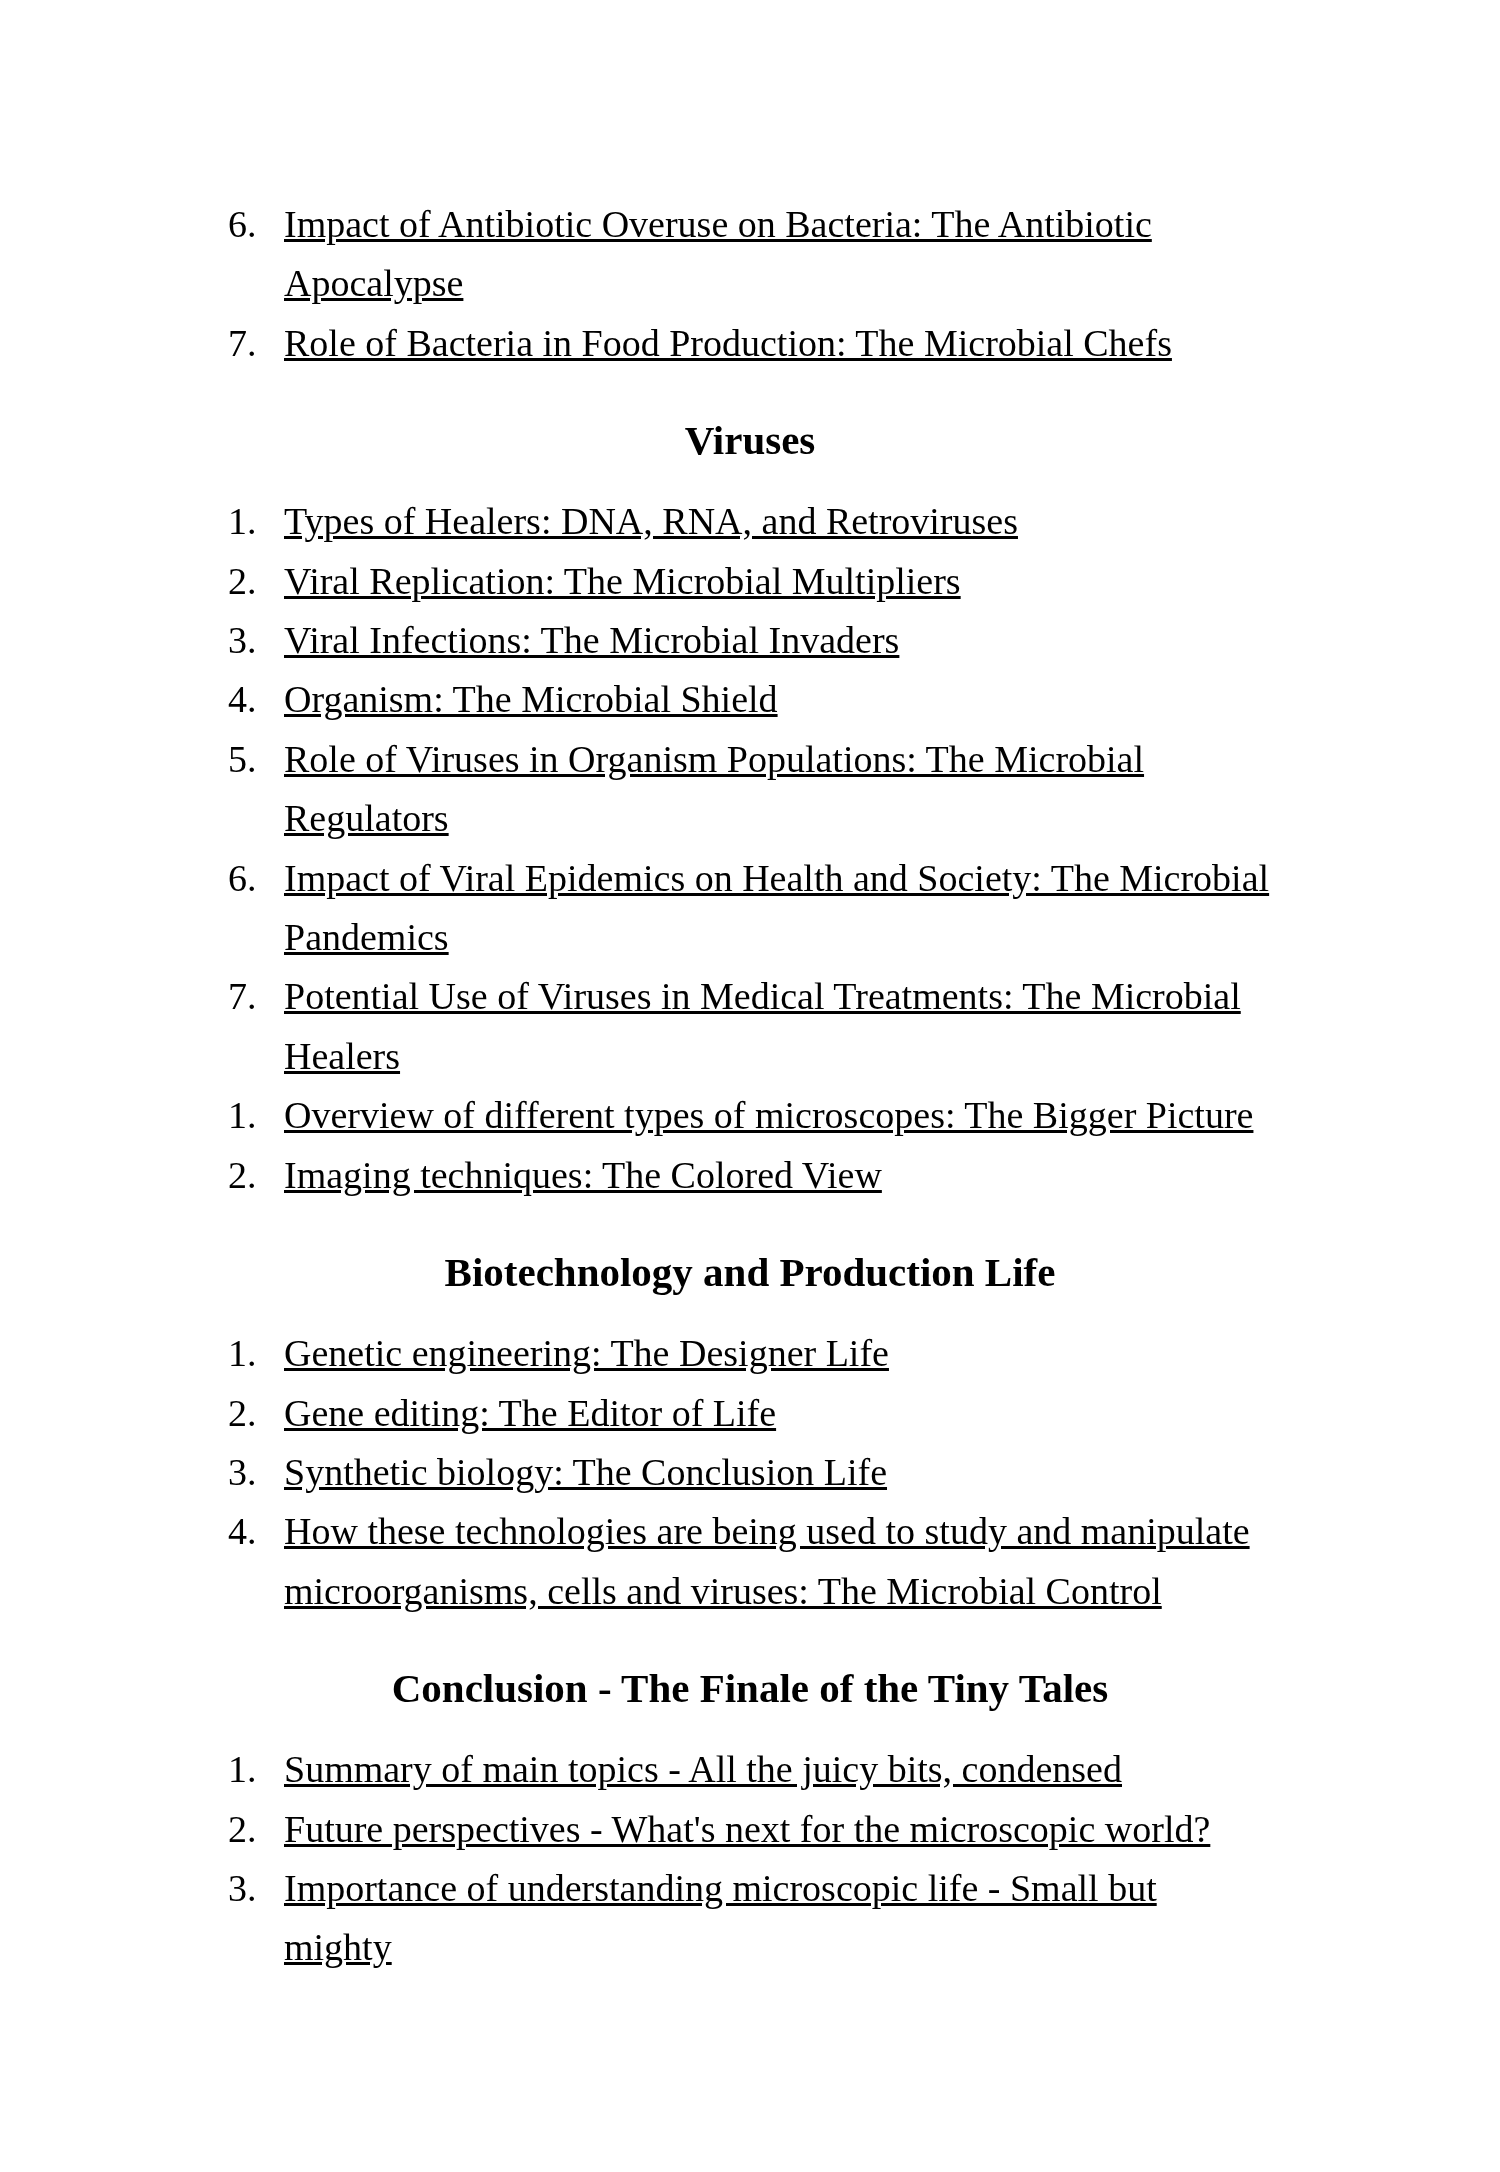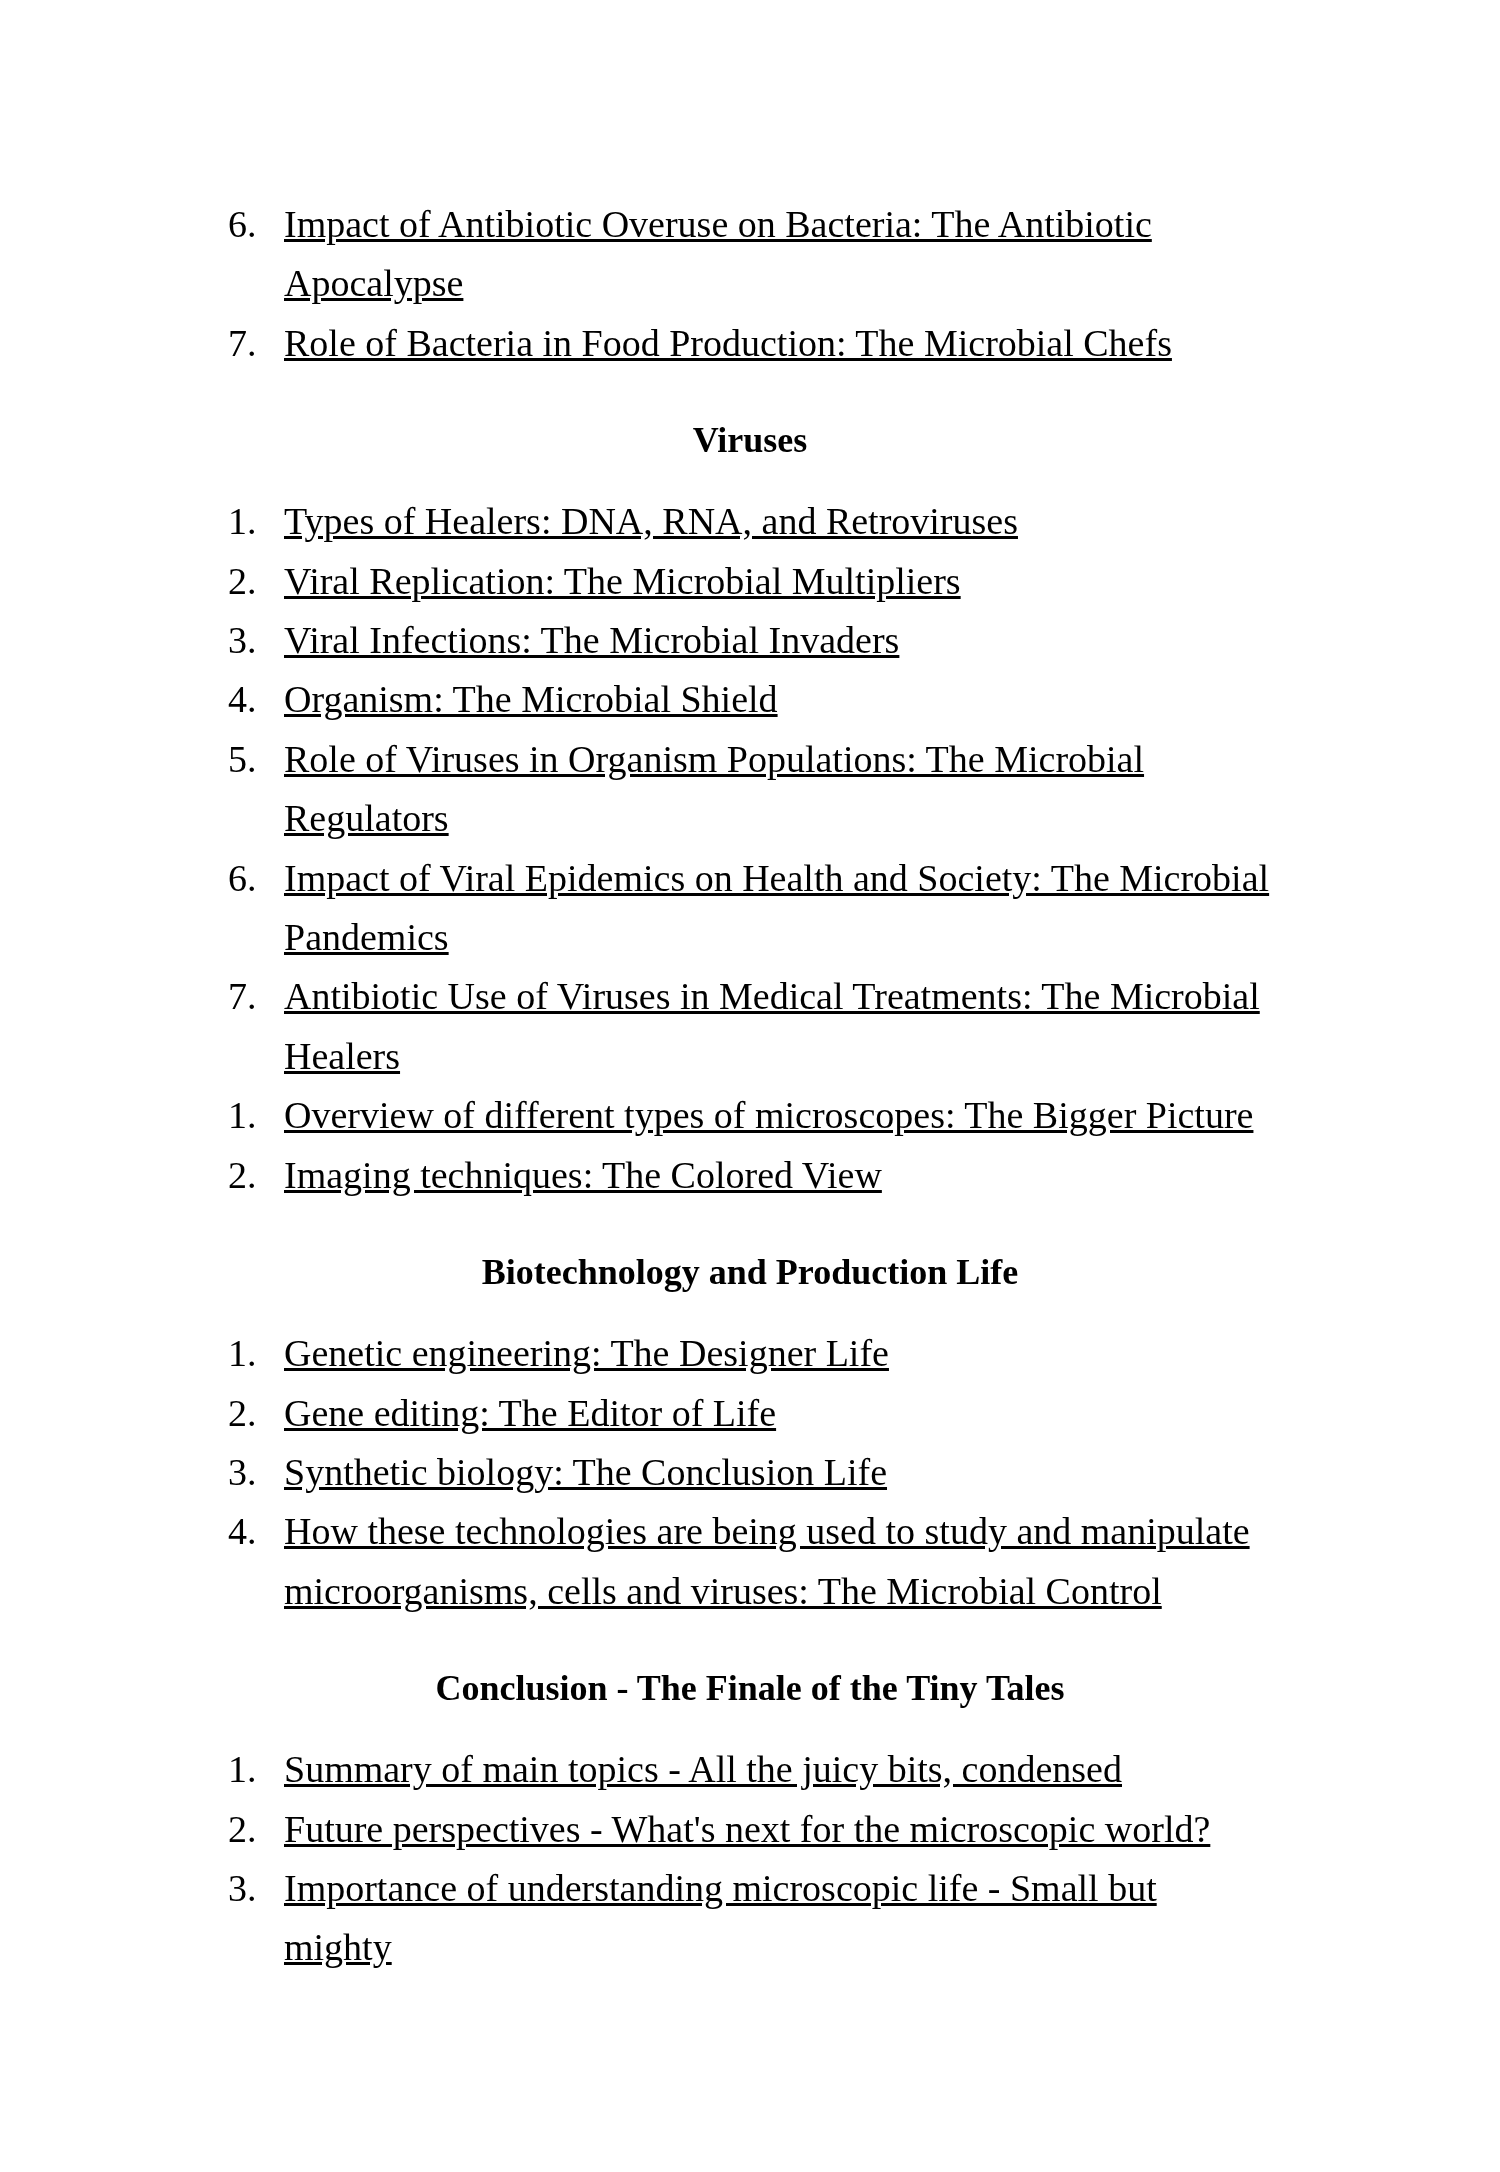--- a/index.html
+++ b/index.html
@@ -15,21 +15,21 @@
     color: #000000;
     overflow: hidden;
   }
   .content {
     box-sizing: content-box;
     width: 1044px;
     padding: 195px 228px 0 228px;
   }
   .section { margin: 0; }
   .heading {
-    font-size: 36px;
+    font-size: 41px;
     font-weight: bold;
     line-height: 62px;
     text-align: center;
     margin: 36px 0 21px 0;
   }
   .list { margin: 0; padding: 0; }
   .item {
     display: flex;
     line-height: 59.4px;
   }
@@ -79,21 +79,21 @@
       <div class="item">
         <span class="num">5.</span>
         <span class="txt">Role of Viruses in Organism Populations: The Microbial Regulators</span>
       </div>
       <div class="item">
         <span class="num">6.</span>
         <span class="txt">Impact of Viral Epidemics on Health and Society: The Microbial Pandemics</span>
       </div>
       <div class="item">
         <span class="num">7.</span>
-        <span class="txt">Antibiotic Use of Viruses in Medical Treatments: The Microbial Healers</span>
+        <span class="txt">Potential Use of Viruses in Medical Treatments: The Microbial Healers</span>
       </div>
     </div>
   </section>
 
   <section class="section">
     <div class="list">
       <div class="item">
         <span class="num">1.</span>
         <span class="txt">Overview of different types of microscopes: The Bigger Picture</span>
       </div>

